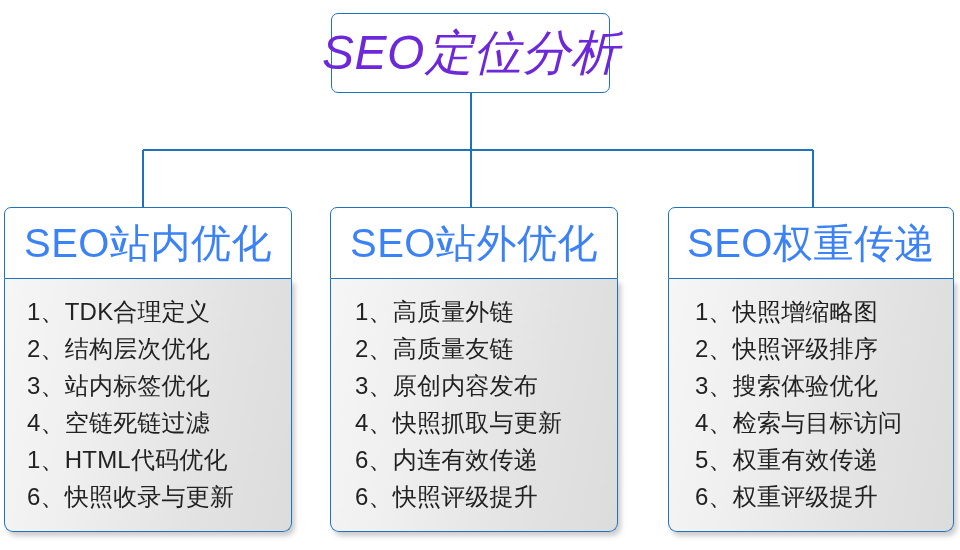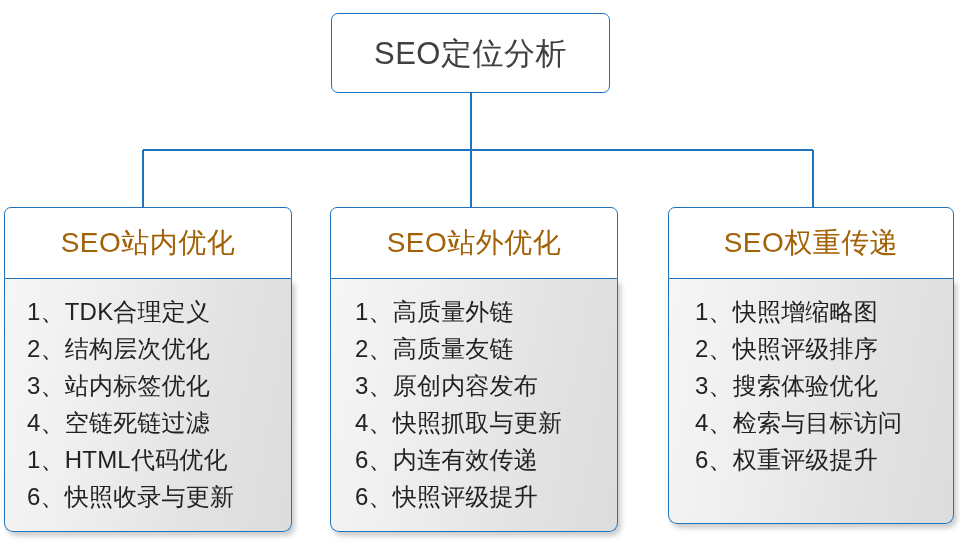--- a/index.html
+++ b/index.html
@@ -38,25 +38,26 @@
     height: 80px;
     box-sizing: border-box;
     border: 1.3px solid #1f73bd;
     border-radius: 7px;
     background: #ffffff;
     display: flex;
     align-items: center;
     justify-content: center;
   }
   .root-node .node-text {
-    font-size: 31px;
+    font-size: 48px;
     letter-spacing: 0.5px;
     line-height: 1;
-    color: #404040;
+    color: #6d28d9;
     white-space: nowrap;
+    font-style: italic;
   }
 
   
   .branch {
     position: absolute;
     top: 207px;
     width: 288px;
   }
   .branch-1 { left: 4px; }
   .branch-2 { left: 330px; }
@@ -67,24 +68,24 @@
     box-sizing: border-box;
     height: 72px;
     border: 1.3px solid #1f73bd;
     border-radius: 7px 7px 0 0;
     background: #ffffff;
     display: flex;
     align-items: center;
     justify-content: center;
   }
   .branch-header .node-text {
-    font-size: 28px;
+    font-size: 40px;
     line-height: 1;
     letter-spacing: 0.5px;
-    color: #a16207;
+    color: #3b82f6;
     white-space: nowrap;
   }
 
   .branch-body {
     box-sizing: border-box;
     border: 1.3px solid #1f73bd;
     border-top: none;
     border-radius: 0 0 9px 9px;
     background: linear-gradient(100deg, #f6f6f6 0%, #efefef 30%, #e2e2e2 72%, #dcdcdc 100%);
     box-shadow: 3px 4px 5px rgba(120,120,120,0.38);
@@ -161,18 +162,19 @@
   <div class="branch branch-3">
     <div class="branch-header">
       <span class="node-text">SEO权重传递</span>
     </div>
     <div class="branch-body">
       <ul class="item-list">
         <li>1、快照增缩略图</li>
         <li>2、快照评级排序</li>
         <li>3、搜索体验优化</li>
         <li>4、检索与目标访问</li>
+        <li>5、权重有效传递</li>
         <li>6、权重评级提升</li>
       </ul>
     </div>
   </div>
 
 </div>
 
 </body></html>

